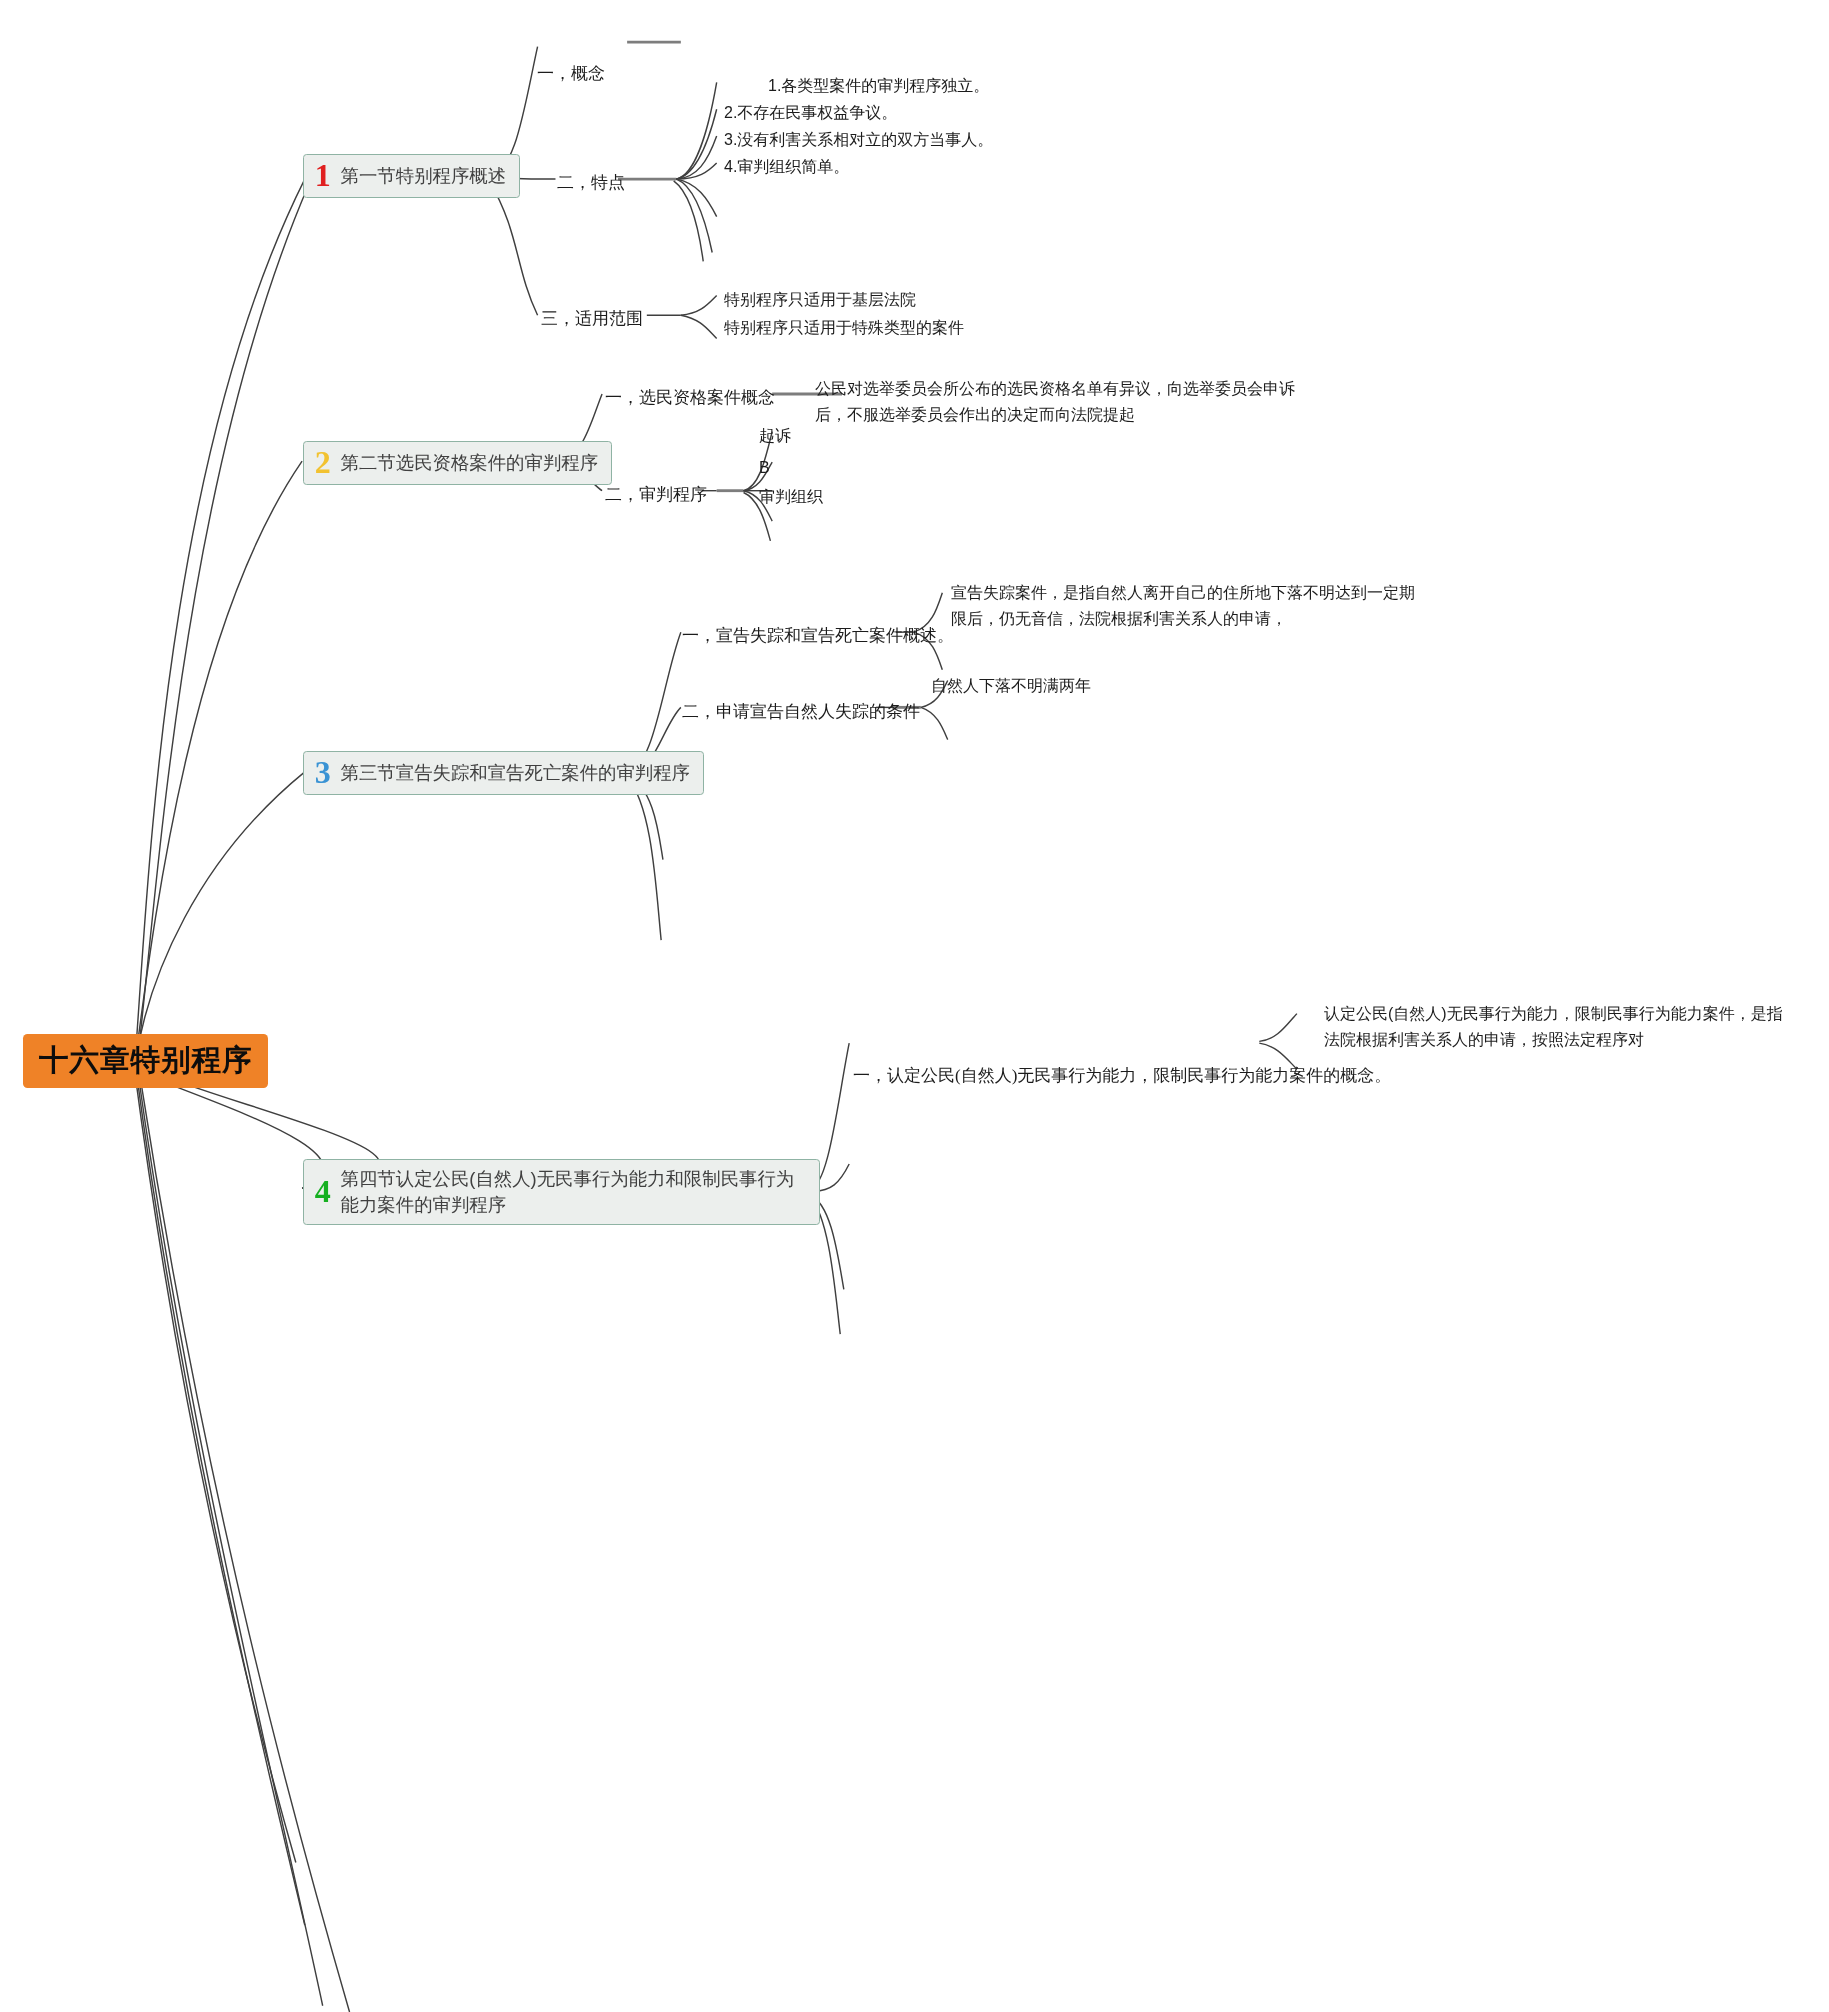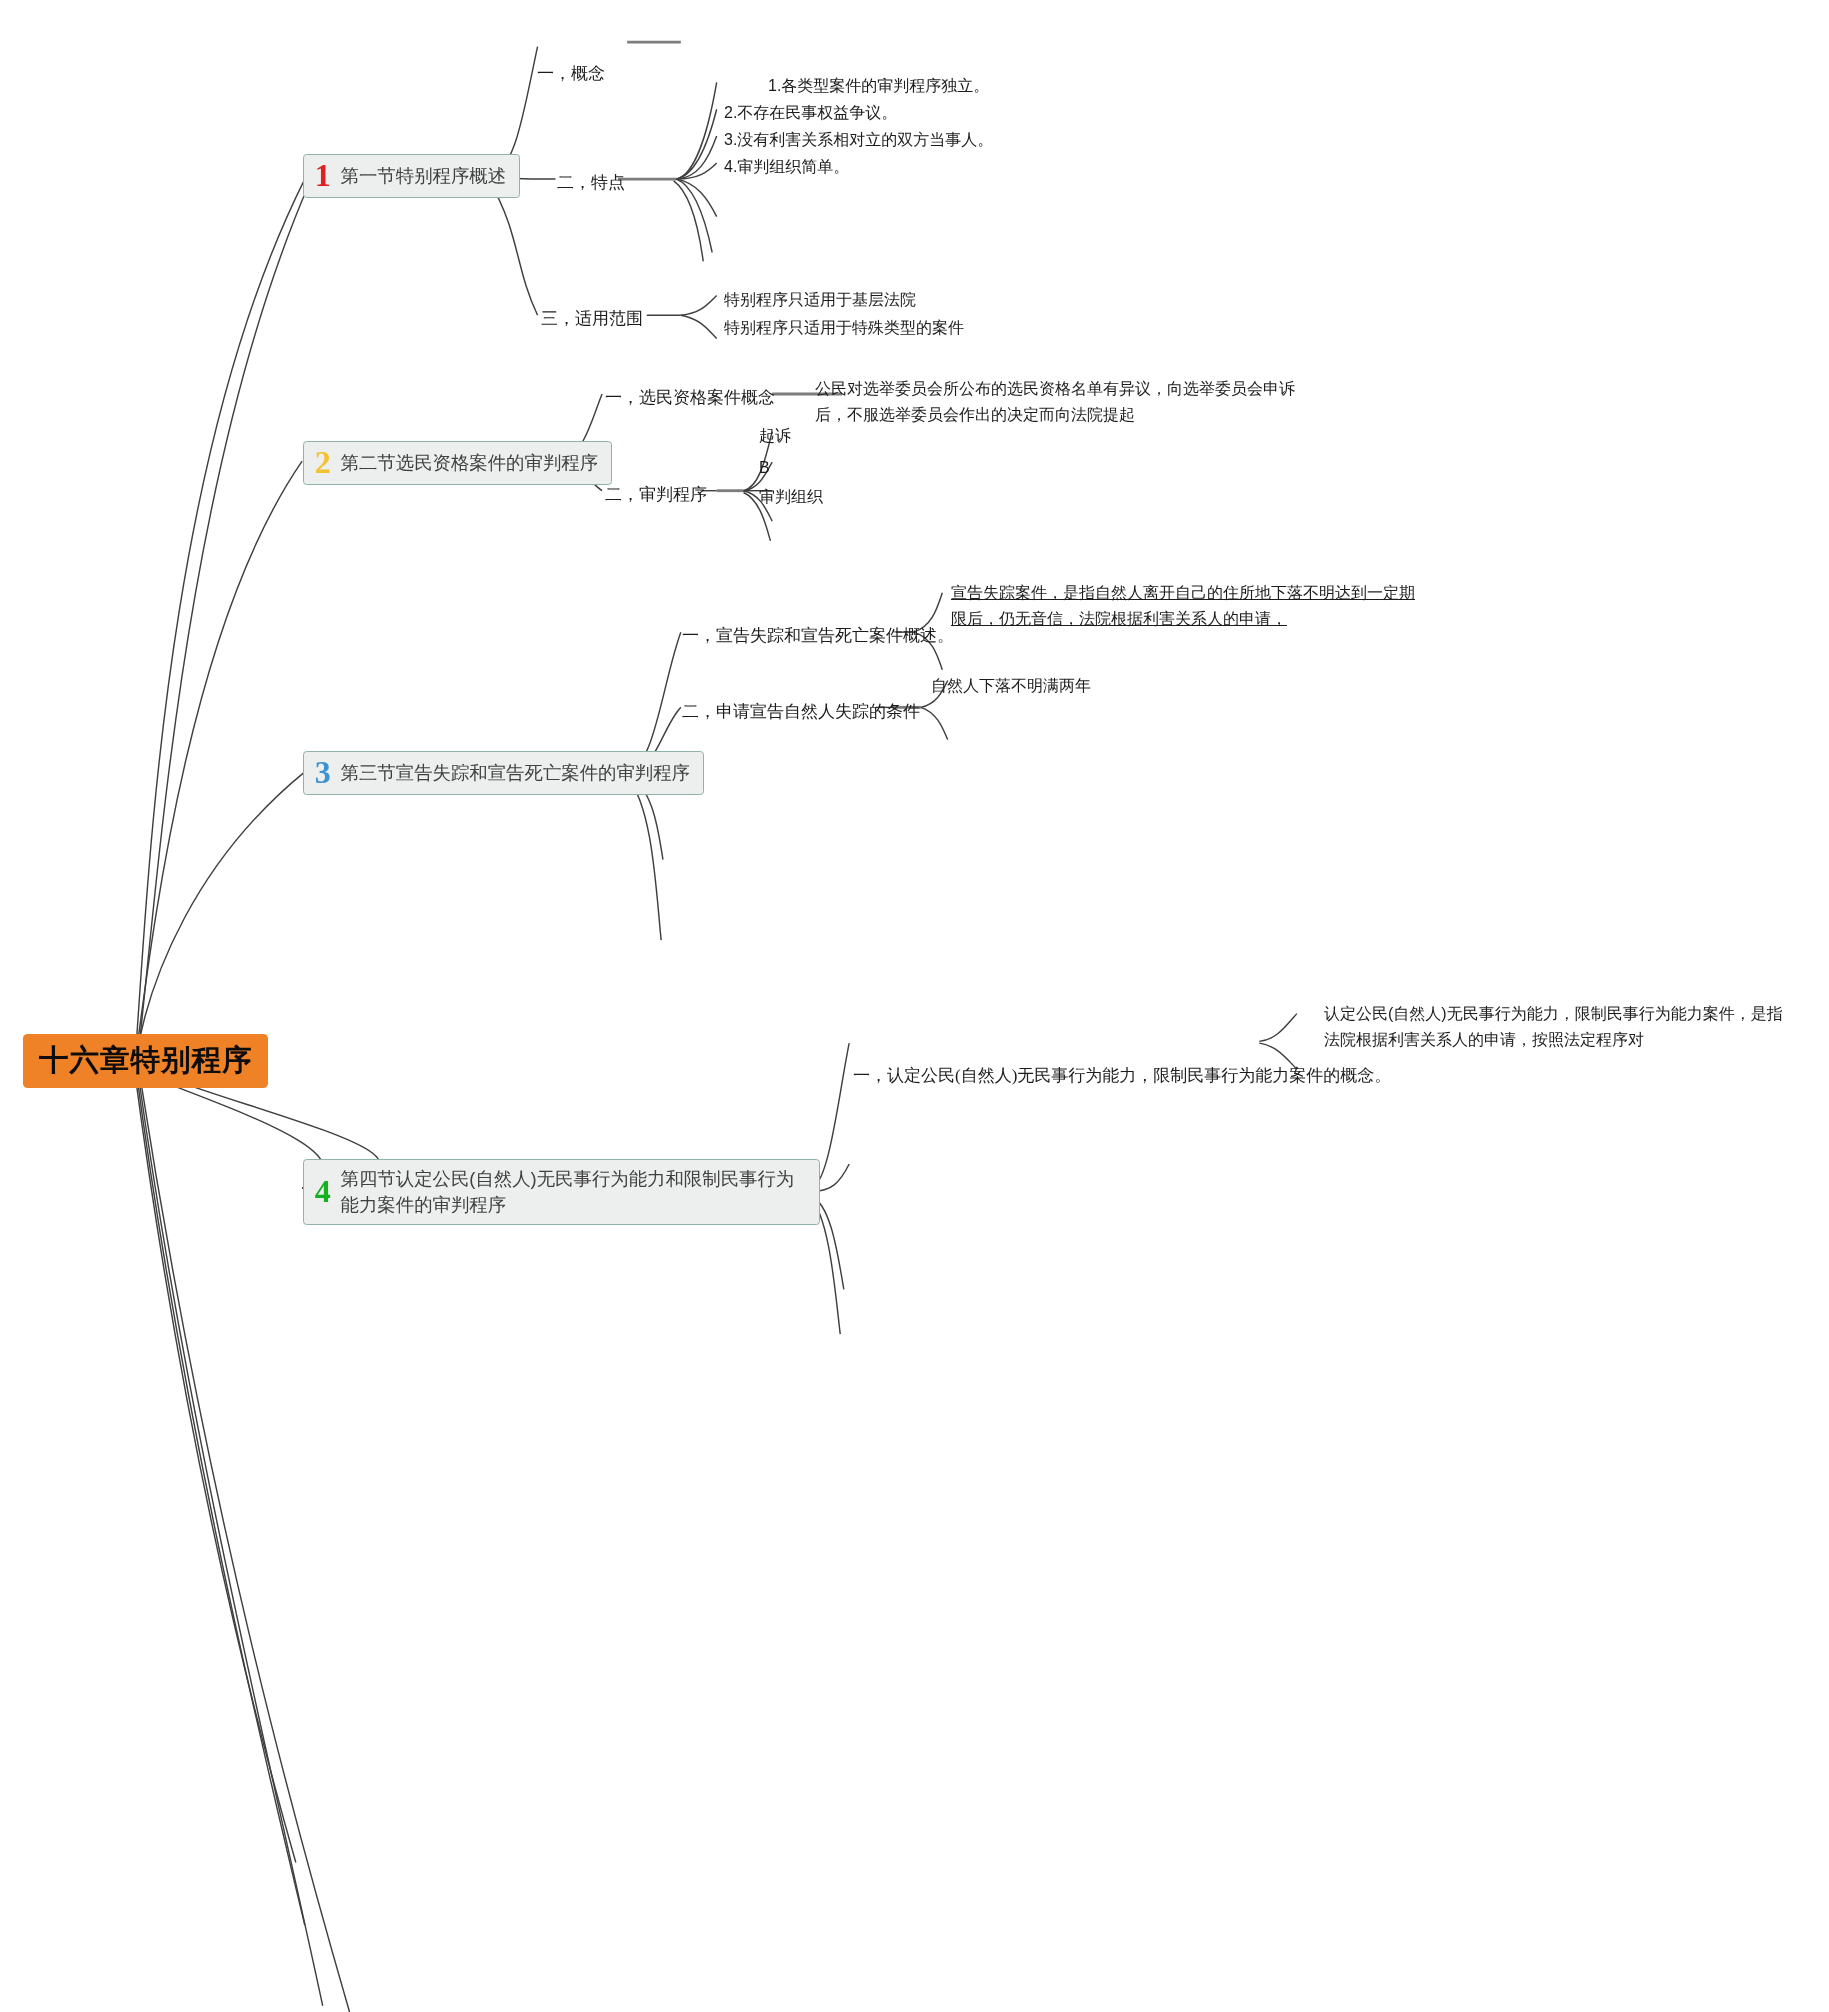--- a/index.html
+++ b/index.html
@@ -57,21 +57,21 @@
     line-height:1.5;
   }
   .para{
     position:absolute;
     font-size:16px;
     color:#1c1c1c;
     line-height:1.62;
   }
   .para.w1{width:573px;}
   .para.w2{width:484px;}
-  .para.w3{width:475px;text-decoration:underline;}
+  .para.w3{width:475px;}
   .para.w4{width:466px;}
 </style>
 </head>
 <body>
 
 <div id="canvas">
 
   <svg id="wires" viewBox="0 0 2043 2247">
 
     <path d="M150,1190 C165,1000 180,520 340,200"></path>

